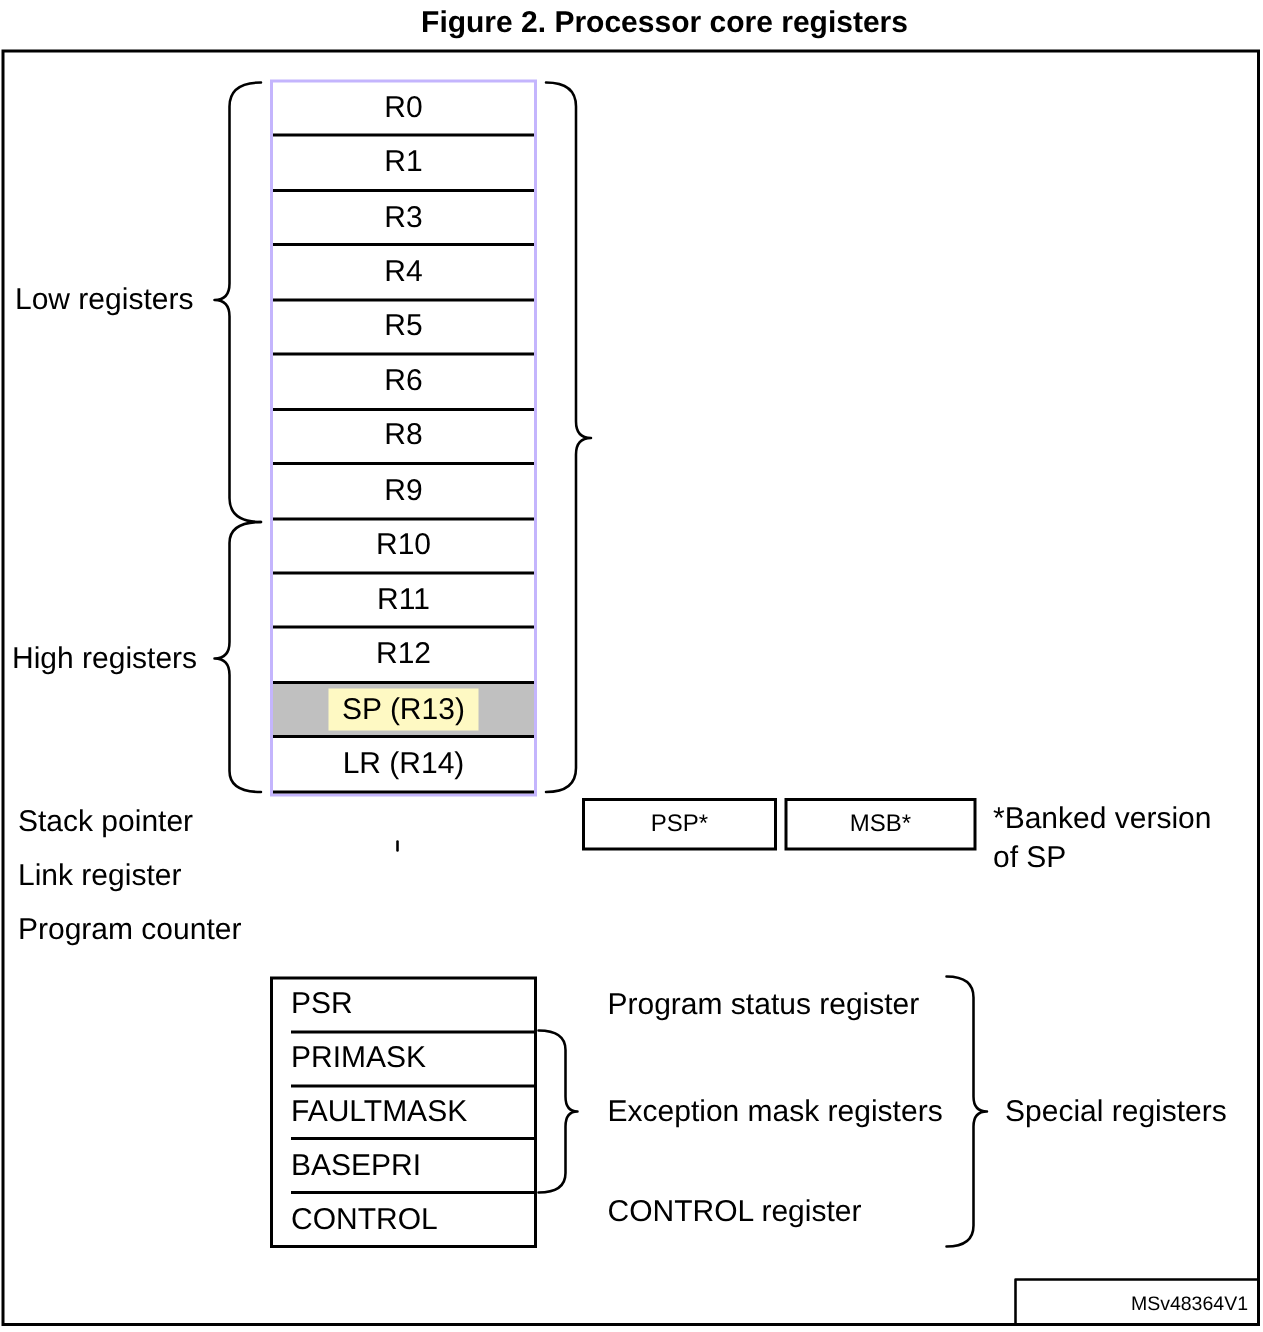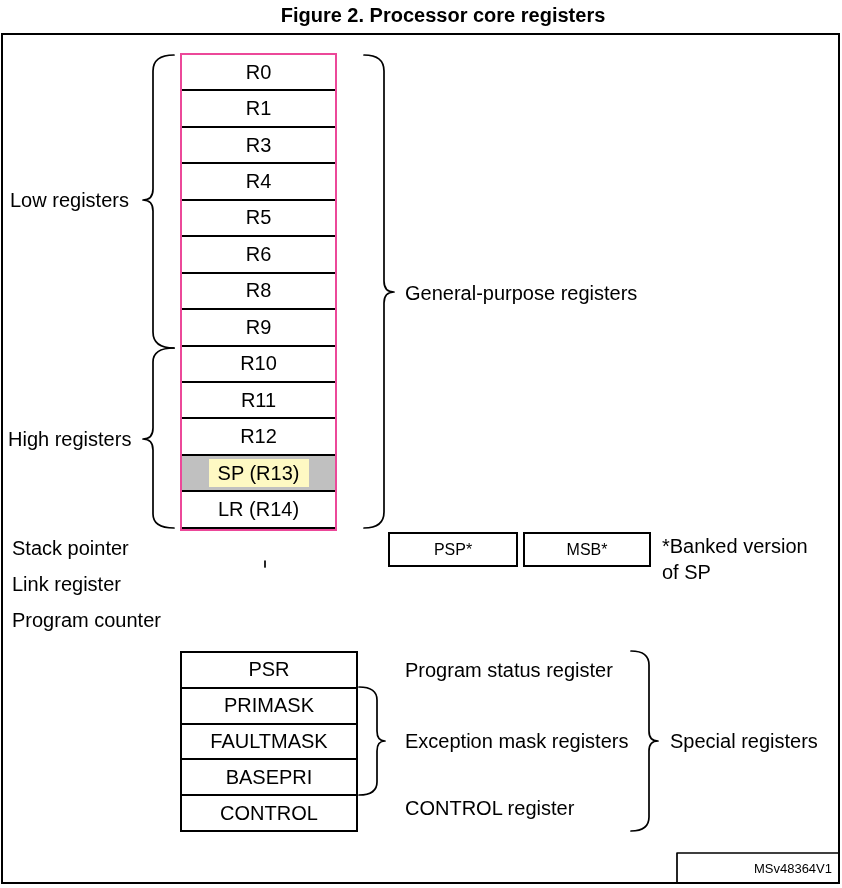--- a/index.html
+++ b/index.html
@@ -4,32 +4,32 @@
 <style>
   html,body{margin:0;padding:0;background:#fff;}
   .stage{position:relative;width:842px;height:888px;background:#fff;
          font-family:"Liberation Sans",sans-serif;color:#000;overflow:hidden;padding-left:44px;}
   .title{position:absolute;top:4px;left:0;width:100%;text-align:center;
          font-weight:bold;font-size:20px;}
   .frame{position:absolute;left:1px;top:33px;width:839px;height:851px;
          border:2px solid #000;box-sizing:border-box;}
   .overlay{position:absolute;left:0;top:0;width:842px;height:888px;pointer-events:none;}
   .overlay path{fill:none;stroke:#000;stroke-width:1.7;stroke-linecap:round;stroke-linejoin:round;}
-  .reg-col{position:absolute;left:180px;top:53px;width:157px;
-           border:2px solid #ec4899;box-sizing:border-box;background:#fff;}
+  .reg-col{position:absolute;left:180px;top:53px;width:178px;
+           border:2px solid #c4b5fd;box-sizing:border-box;background:#fff;}
   .reg-row{height:34.45px;border-bottom:2px solid #000;display:flex;
            align-items:center;justify-content:center;font-size:20px;}
   .reg-row.last{border-bottom:none;}
   .reg-row.sp{background:#c0c0c0;}
   .sp-plate{background:#fef9c3;min-width:96px;height:28px;display:flex;
             align-items:center;justify-content:center;padding:0 2px;}
   .spec-col{position:absolute;left:180px;top:651px;width:178px;
             border:2px solid #000;box-sizing:border-box;background:#fff;}
   .spec-row{height:33.8px;border-bottom:2px solid #000;display:flex;
-            align-items:center;justify-content:center;font-size:20px;}
+            align-items:center;justify-content:flex-start;font-size:20px;margin-left:12px;}
   .spec-row.last{border-bottom:none;}
   .side-label{position:absolute;font-size:20px;line-height:24px;white-space:nowrap;}
   .banked-box{position:absolute;top:532px;height:35px;border:2px solid #000;
               box-sizing:border-box;display:flex;align-items:center;
               justify-content:center;font-size:16px;background:#fff;}
   .banked-psp{left:388px;width:130px;}
   .banked-msb{left:523px;width:128px;}
   .banked-note{position:absolute;left:662px;top:533px;width:172px;
                text-align:left;font-size:20px;line-height:26px;}
   .watermark{position:absolute;left:677px;top:861px;width:155px;
@@ -126,21 +126,20 @@
     <div>*Banked version</div>
     <div>of SP</div>
   </div>
 
   <div class="side-label" style="left:10px;top:188px;">Low registers</div>
   <div class="side-label" style="left:8px;top:427px;">High registers</div>
   <div class="side-label" style="left:12px;top:536px;">Stack pointer</div>
   <div class="side-label" style="left:12px;top:572px;">Link register</div>
   <div class="side-label" style="left:12px;top:608px;">Program counter</div>
 
-  <div class="side-label" style="left:405px;top:281px;">General-purpose registers</div>
   <div class="side-label" style="left:405px;top:658px;">Program status register</div>
   <div class="side-label" style="left:405px;top:729px;">Exception mask registers</div>
   <div class="side-label" style="left:405px;top:796px;">CONTROL register</div>
   <div class="side-label" style="left:670px;top:729px;">Special registers</div>
 
   <div class="watermark">MSv48364V1</div>
 
 </div>
 
 </body></html>

